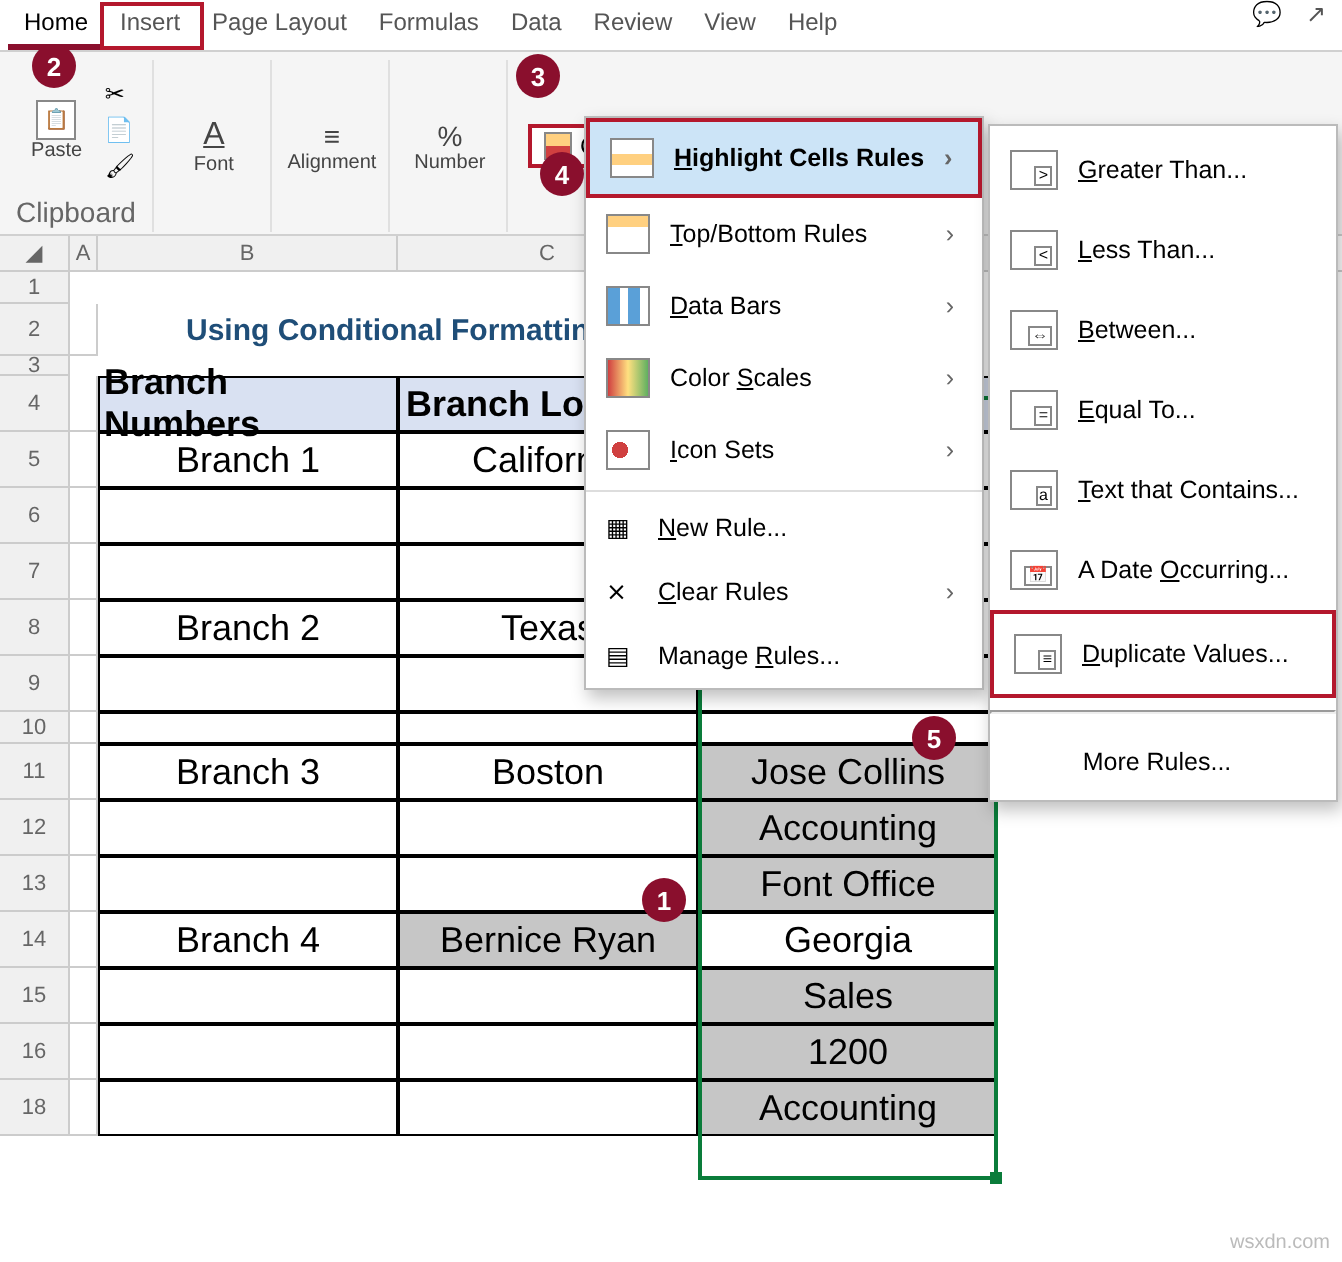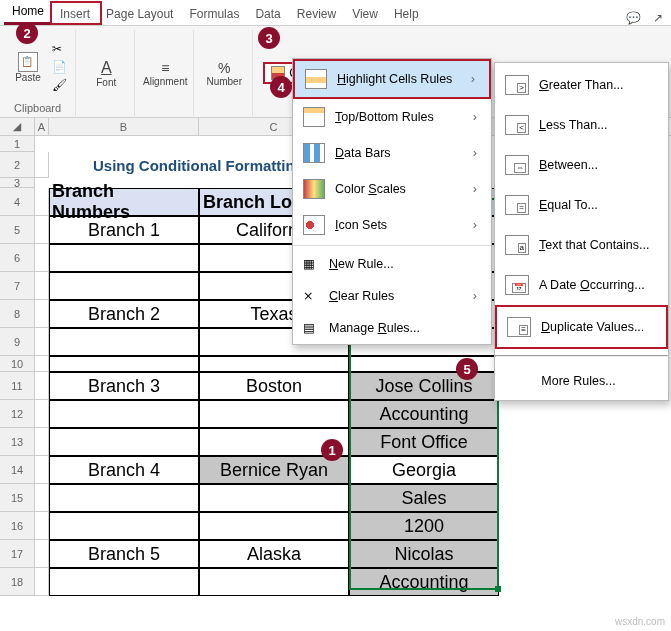--- a/index.html
+++ b/index.html
@@ -10,21 +10,21 @@
     background: #fff;
     width: 671px;
     height: 631px;
     overflow: hidden;
     position: relative;
   }
 
   
   .tab-strip {
     display: flex;
-    align-items: flex-end;
+    align-items: flex-start;
     border-bottom: 1px solid #d0d0d0;
     padding: 0 4px;
     height: 26px;
     background: #fff;
   }
   .tab-strip .tab {
     padding: 4px 8px;
     font-size: 12px;
     color: #555;
     cursor: pointer;
@@ -55,21 +55,21 @@
   }
   .group {
     display: flex;
     flex-direction: column;
     align-items: center;
     border-right: 1px solid #e0e0e0;
     padding: 2px 8px 2px 4px;
     height: 86px;
   }
   .group-body { display: flex; align-items: center; gap: 4px; flex: 1; }
-  .group-label { font-size: 11px; color: #666; }
+  .group-label { font-size: 14px; color: #666; }
   .big-btn {
     display: flex; flex-direction: column; align-items: center; justify-content: center;
     width: 40px; font-size: 10px; color: #444;
   }
   .icon-box { width: 20px; height: 20px; border: 1px solid #888; background: #fff; display: flex; align-items: center; justify-content: center; }
 
   
   .cf-button {
     display: inline-flex;
     align-items: center;
@@ -127,21 +127,21 @@
     box-shadow: 2px 4px 8px rgba(0,0,0,0.25);
     z-index: 30;
     font-size: 12.5px;
   }
   .menu-item {
     display: flex; align-items: center; gap: 10px;
     padding: 8px 14px 8px 10px;
     cursor: pointer;
     white-space: nowrap;
   }
-  .menu-item.sel { background: #cce4f7; }
+  .menu-item.sel { background: #cce4f7; font-weight: bold; }
   .menu-item .mi-icon { width: 22px; height: 20px; border: 1px solid #888; background: #fff; flex: 0 0 auto; }
   .menu-item .mi-icon.hcr { background: linear-gradient(#fff 0 40%, #ffd080 40% 70%, #fff 70%); }
   .menu-item .mi-icon.tbr { background: linear-gradient(#ffd080 0 30%, #fff 30%); }
   .menu-item .mi-icon.db  { background: linear-gradient(90deg,#5aa0d8 0 30%, #fff 30% 50%, #5aa0d8 50% 80%, #fff 80%); }
   .menu-item .mi-icon.cs  { background: linear-gradient(90deg,#d04040,#ffe080,#60b060); }
   .menu-item .mi-icon.is  { background: radial-gradient(circle at 30% 50%, #d04040 0 4px, #fff 4px),
                                          radial-gradient(circle at 70% 50%, #60b060 0 4px, #fff 4px); }
   .menu-item .mi-icon.small { width: 16px; height: 16px; border: none; }
   .menu-item .arrow { margin-left: auto; color: #666; }
   .menu hr { border: none; border-top: 1px solid #ddd; margin: 2px 0; }
@@ -494,27 +494,20 @@
         <div class="cell cD sel-cell">Sales</div>
       </div>
       <div class="row" style="height: 28px;">
         <div class="rh">16</div>
         <div style="width: 14px; border-right: 1px solid rgb(204, 204, 204); border-bottom: 1px solid rgb(204, 204, 204);"></div>
         <div class="cell cB tb"></div>
         <div class="cell cC tb"></div>
         <div class="cell cD sel-cell">1200</div>
       </div>
       <div class="row" style="height: 28px;">
-        <div class="rh">17</div>
-        <div style="width: 14px; border-right: 1px solid rgb(204, 204, 204); border-bottom: 1px solid rgb(204, 204, 204);"></div>
-        <div class="cell cB tb">Branch 5</div>
-        <div class="cell cC tb">Alaska</div>
-        <div class="cell cD sel-cell">Nicolas</div>
-      </div>
-      <div class="row" style="height: 28px;">
         <div class="rh">18</div>
         <div style="width: 14px; border-right: 1px solid rgb(204, 204, 204); border-bottom: 1px solid rgb(204, 204, 204);"></div>
         <div class="cell cB tb"></div>
         <div class="cell cC tb"></div>
         <div class="cell cD sel-cell">Accounting</div>
       </div>
     </div>
 
   <div class="sel-range" style="top:80px; left:349px; width:150px; height:392px;"></div>
   <div class="sel-handle" style="top:468px; left:495px;"></div>

